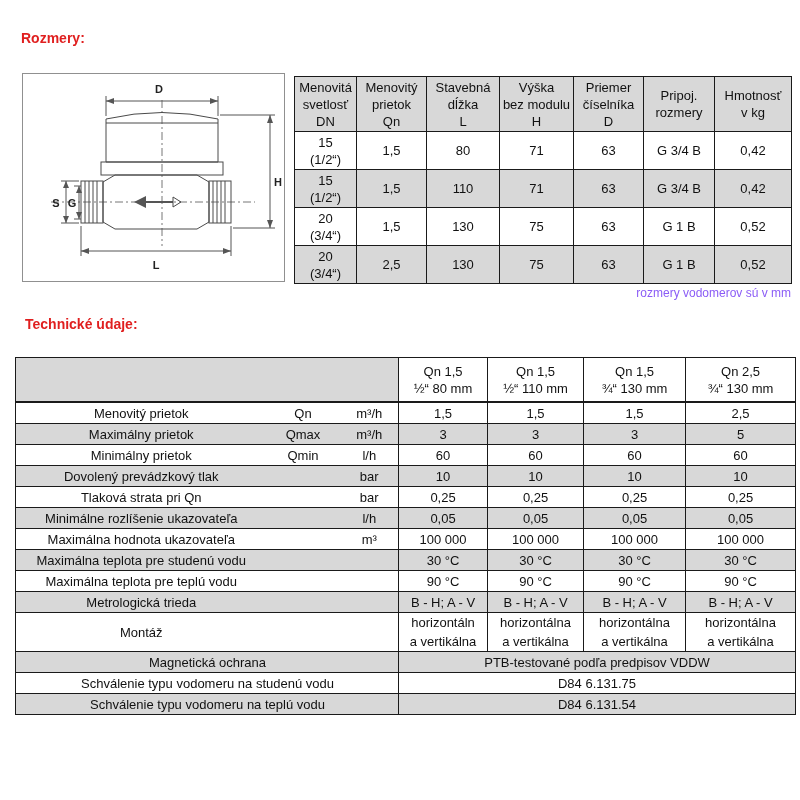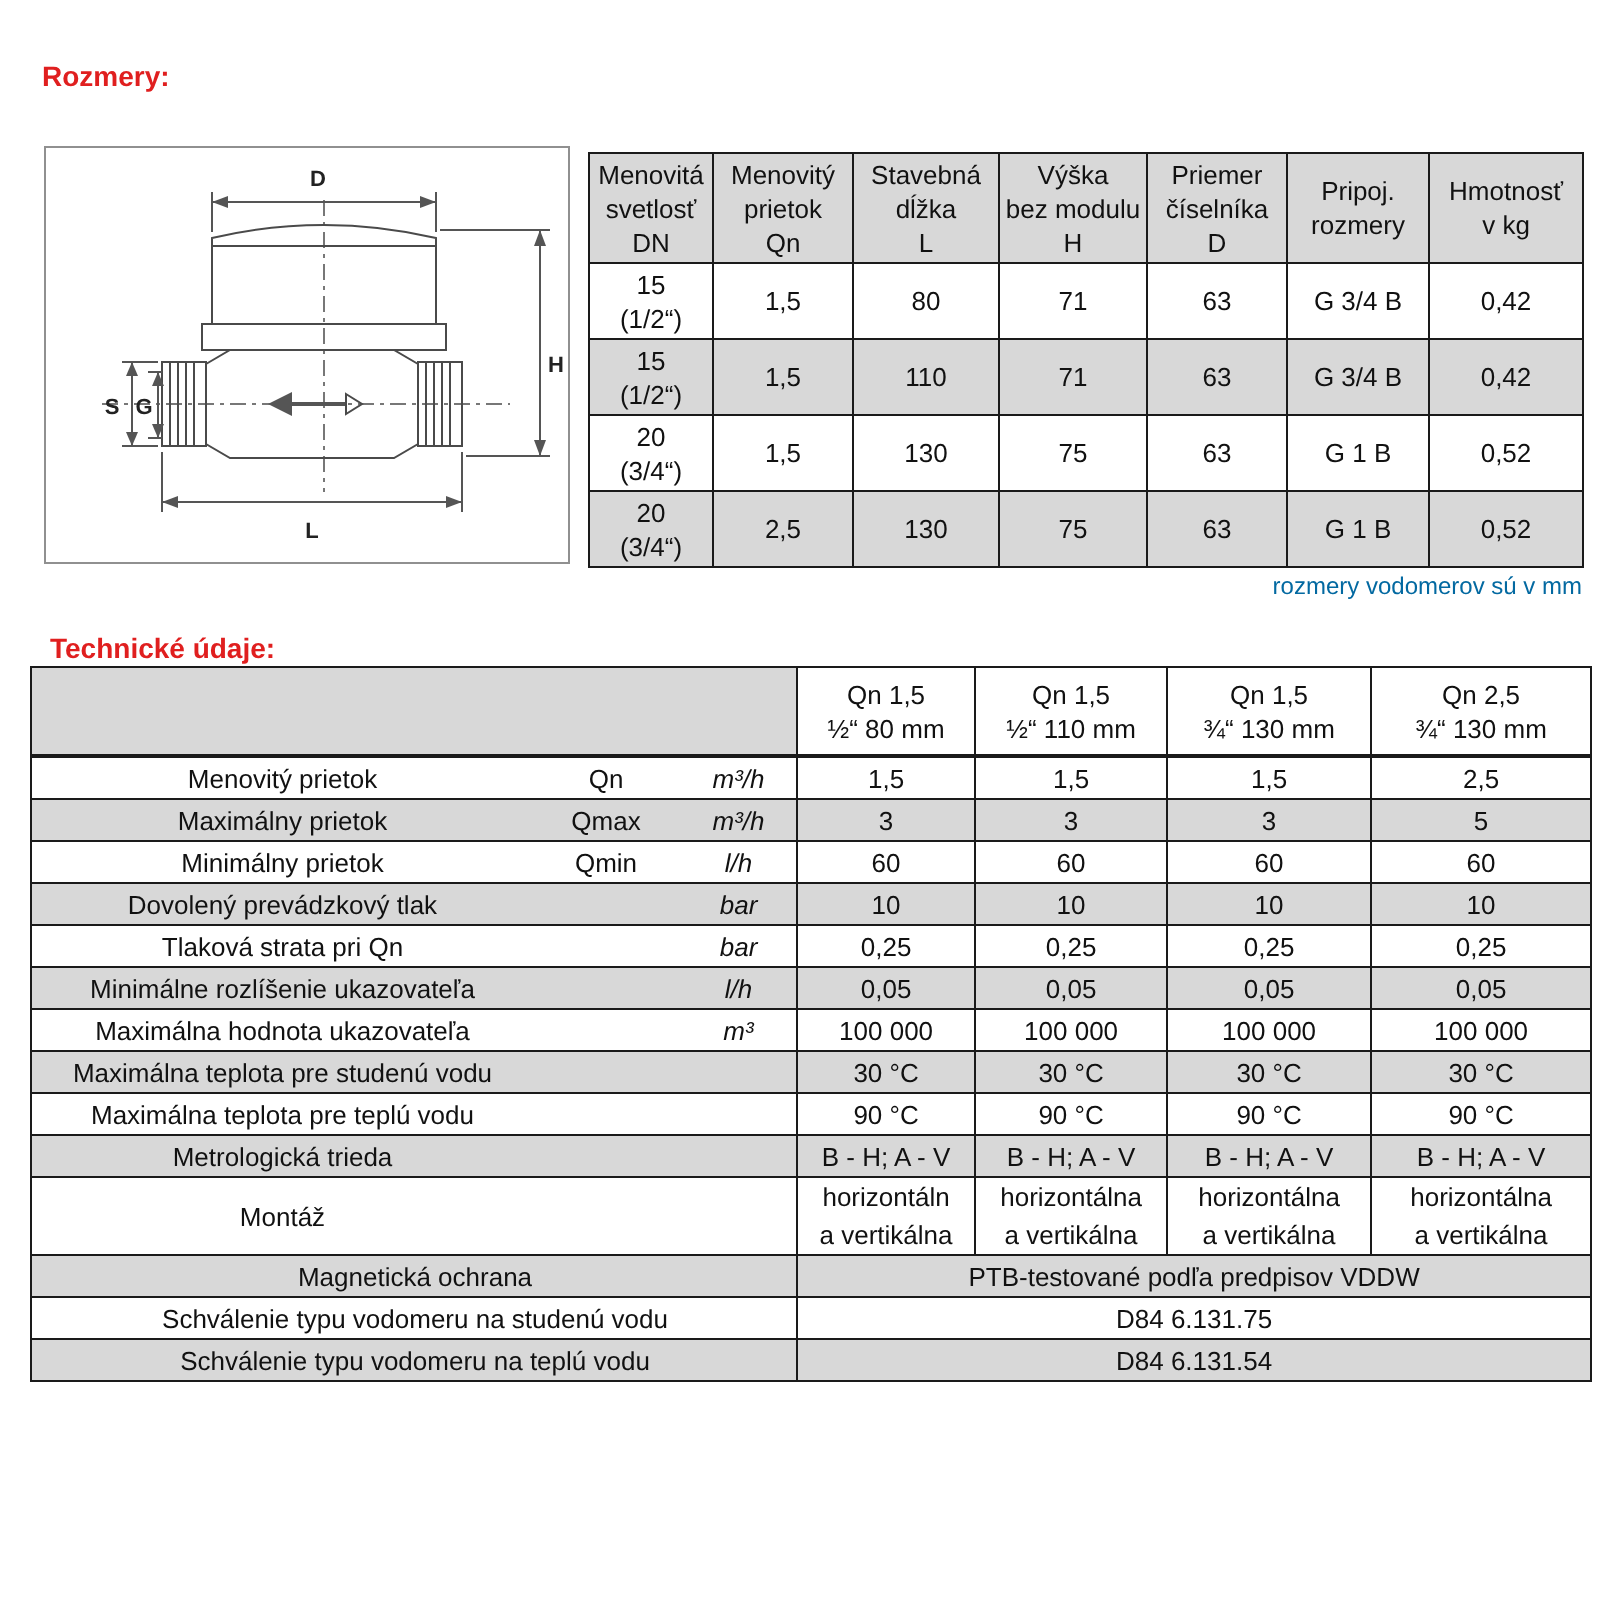--- a/index.html
+++ b/index.html
@@ -22,31 +22,31 @@
     white-space:pre-line;padding:0 2px;font-size:13px;line-height:17px;overflow:hidden;
   }
 
   
   #dims-table{left:294px;top:76px;width:497px;}
   #dims-table th{background:#d8d8d8;height:54px;}
   #dims-table td{height:37px;}
   #dims-table tbody tr:nth-child(even) td{background:#d8d8d8;}
 
   .caption{position:absolute;left:294px;top:286px;width:497px;text-align:right;
-    font-size:12px;color:#0369a1;}
-
-  
-  #tech-table{left:15px;top:333px;width:779px;}
+    font-size:12px;color:#8b5cf6;}
+
+  
+  #tech-table{left:15px;top:357px;width:779px;}
   #tech-table thead th{height:43px;border-bottom:2px solid #1a1a1a;background:#fff;}
   #tech-table thead th.corner{background:#d8d8d8;}
   #tech-table tbody td{height:20px;line-height:19px;}
   #tech-table tbody tr:nth-child(even) td{background:#d8d8d8;}
   #tech-table .lbl{text-align:center;padding-left:3px;border-right:none;}
   #tech-table .sym{border-left:none;border-right:none;}
-  #tech-table .unit{border-left:none;font-style:italic;}
+  #tech-table .unit{border-left:none;}
 
   
   .dim-label{font-size:11px;font-weight:bold;fill:#222;}
   .outline{fill:none;stroke:#4a4a4a;stroke-width:1;}
   .dim{stroke:#555;stroke-width:1;fill:none;}
   .dimfill{fill:#555;stroke:none;}
   .cline{stroke:#777;stroke-width:1;stroke-dasharray:8 3 2 3;fill:none;}
 </style>
 </head>
 <body>

